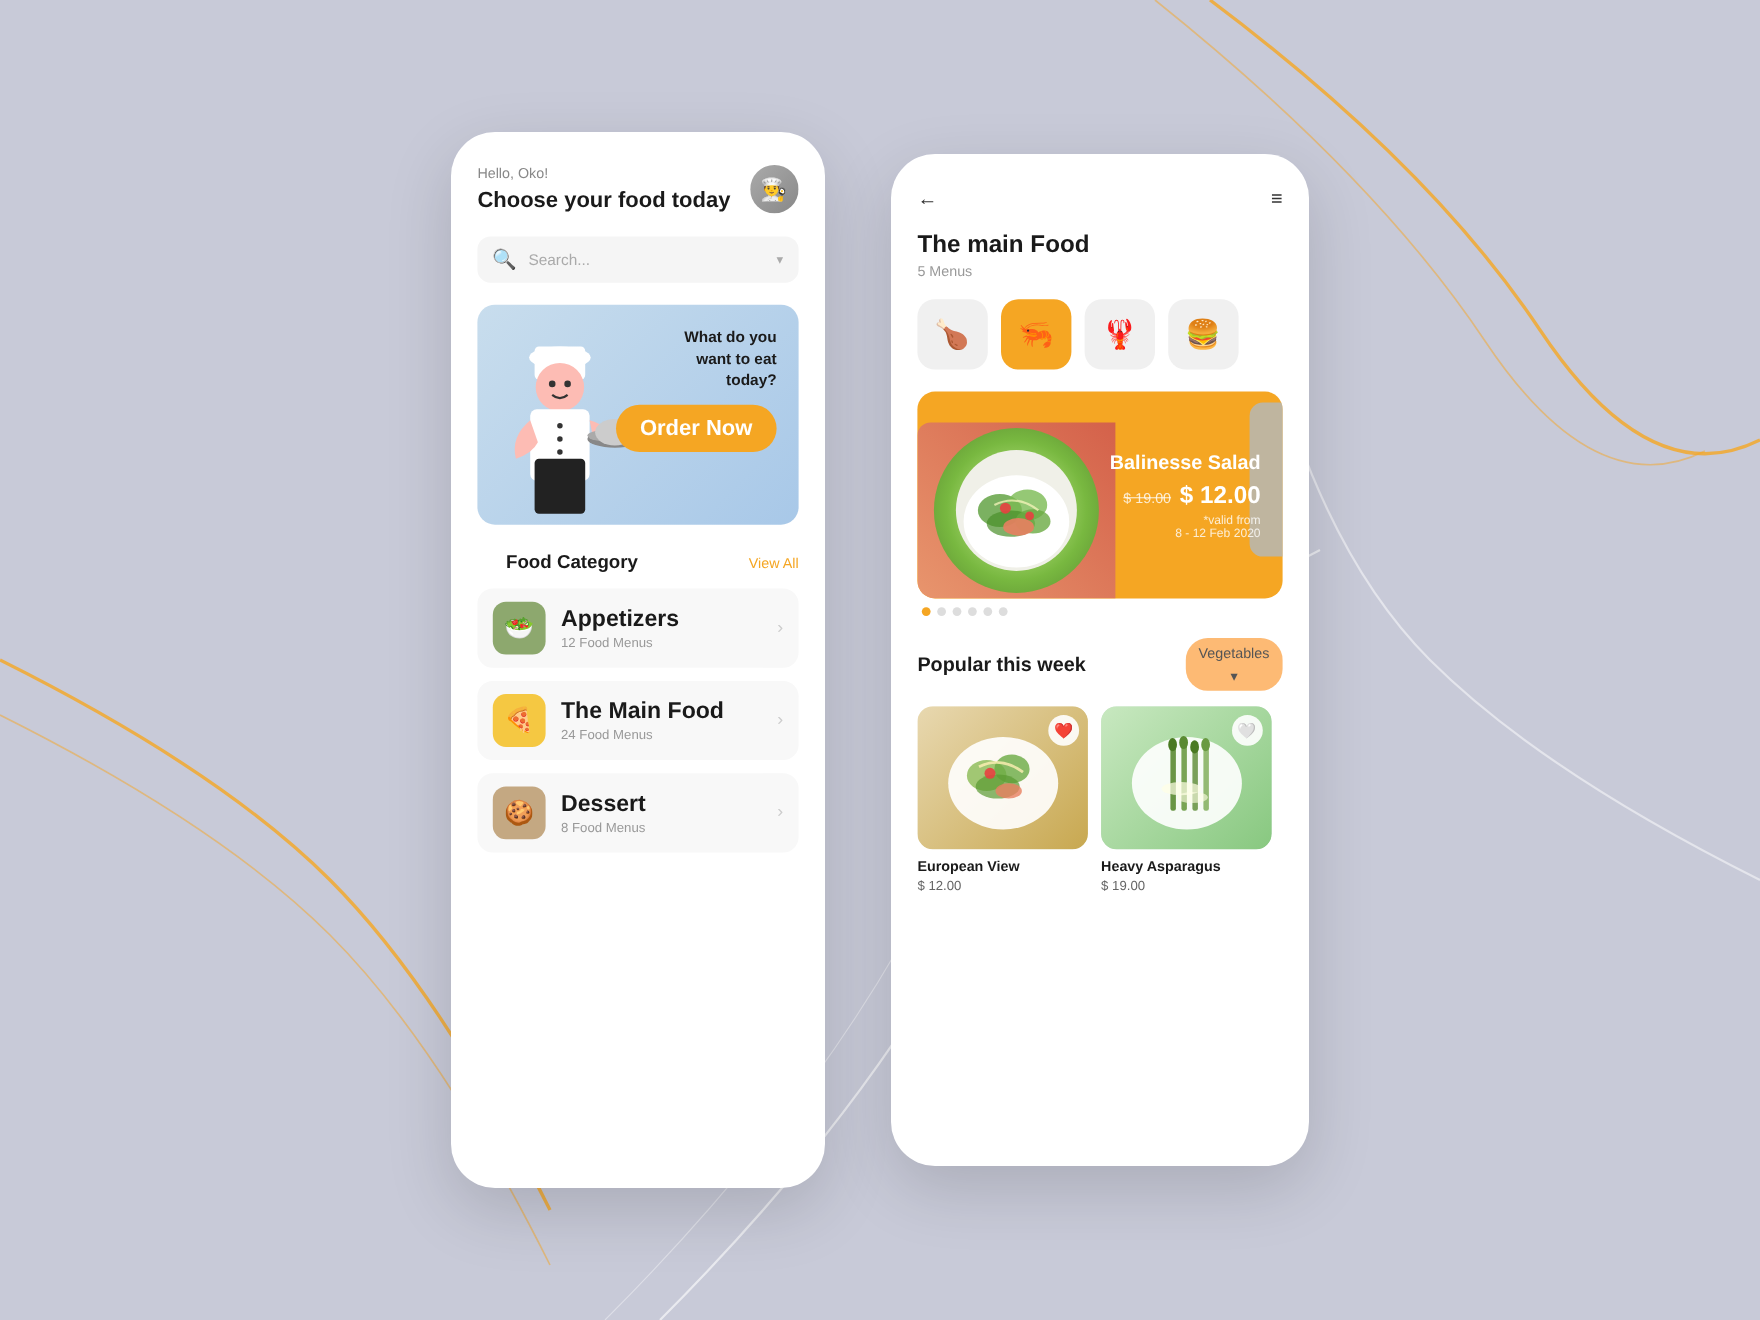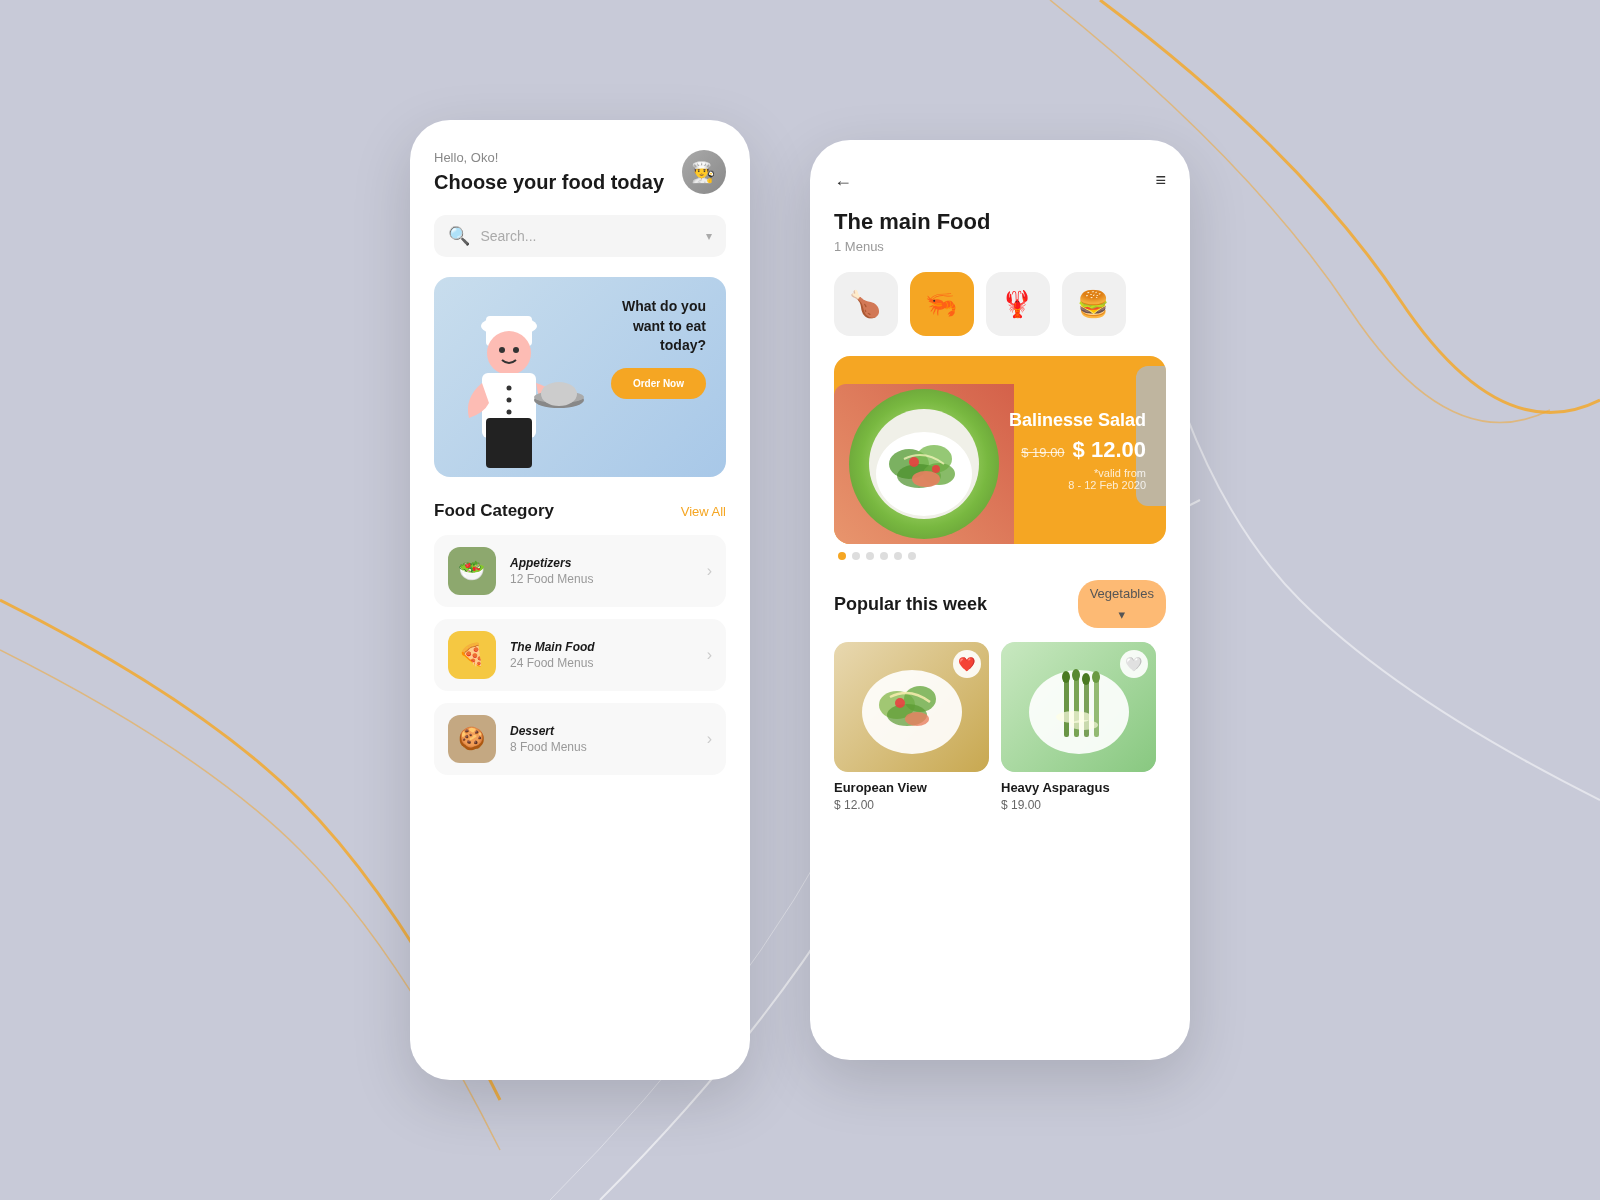--- a/index.html
+++ b/index.html
@@ -130,21 +130,21 @@
       color: #1a1a1a;
       line-height: 1.4;
       margin-bottom: 12px;
     }
     .order-btn {
       background: #f5a623;
       color: #fff;
       border: none;
       border-radius: 24px;
       padding: 10px 22px;
-      font-size: 10px;
+      font-size: 20px;
       font-weight: 600;
       cursor: pointer;
     }
     
     .chef-body {
       position: absolute;
       bottom: 0;
       left: 10px;
     }
 
@@ -152,20 +152,21 @@
     .section-header {
       display: flex;
       justify-content: space-between;
       align-items: center;
       margin-bottom: 14px;
     }
     .section-title {
       font-size: 17px;
       font-weight: 700;
       color: #1a1a1a;
+      margin-left: 26px;
     }
     .view-all {
       font-size: 13px;
       color: #f5a623;
       cursor: pointer;
     }
 
     .category-list {
       display: flex;
       flex-direction: column;
@@ -189,25 +190,24 @@
       justify-content: center;
       font-size: 22px;
       flex-shrink: 0;
     }
     .cat-green { background: #8da86e; }
     .cat-yellow { background: #f5c842; }
     .cat-tan { background: #c4a882; }
 
     .category-info { flex: 1; }
     .category-name {
-      font-size: 12px;
+      font-size: 21px;
       font-weight: 700;
       color: #1a1a1a;
       margin-bottom: 2px;
-      font-style: italic;
     }
     .category-count {
       font-size: 12px;
       color: #999;
     }
     .category-arrow {
       color: #ccc;
       font-size: 16px;
     }
 
@@ -533,21 +533,21 @@
   </div>
 
   <div class="phone phone-right">
 
     <div class="right-header">
       <div class="back-btn">←</div>
       <div class="menu-icon">≡</div>
     </div>
 
     <div class="page-title">The main Food</div>
-    <div class="page-subtitle">1 Menus</div>
+    <div class="page-subtitle">5 Menus</div>
 
     <div class="cat-icons-row">
       <div class="cat-icon-btn">
           <span>🍗</span>
         </div>
       <div class="cat-icon-btn active">
           <span>🦐</span>
         </div>
       <div class="cat-icon-btn">
           <span>🦞</span>

